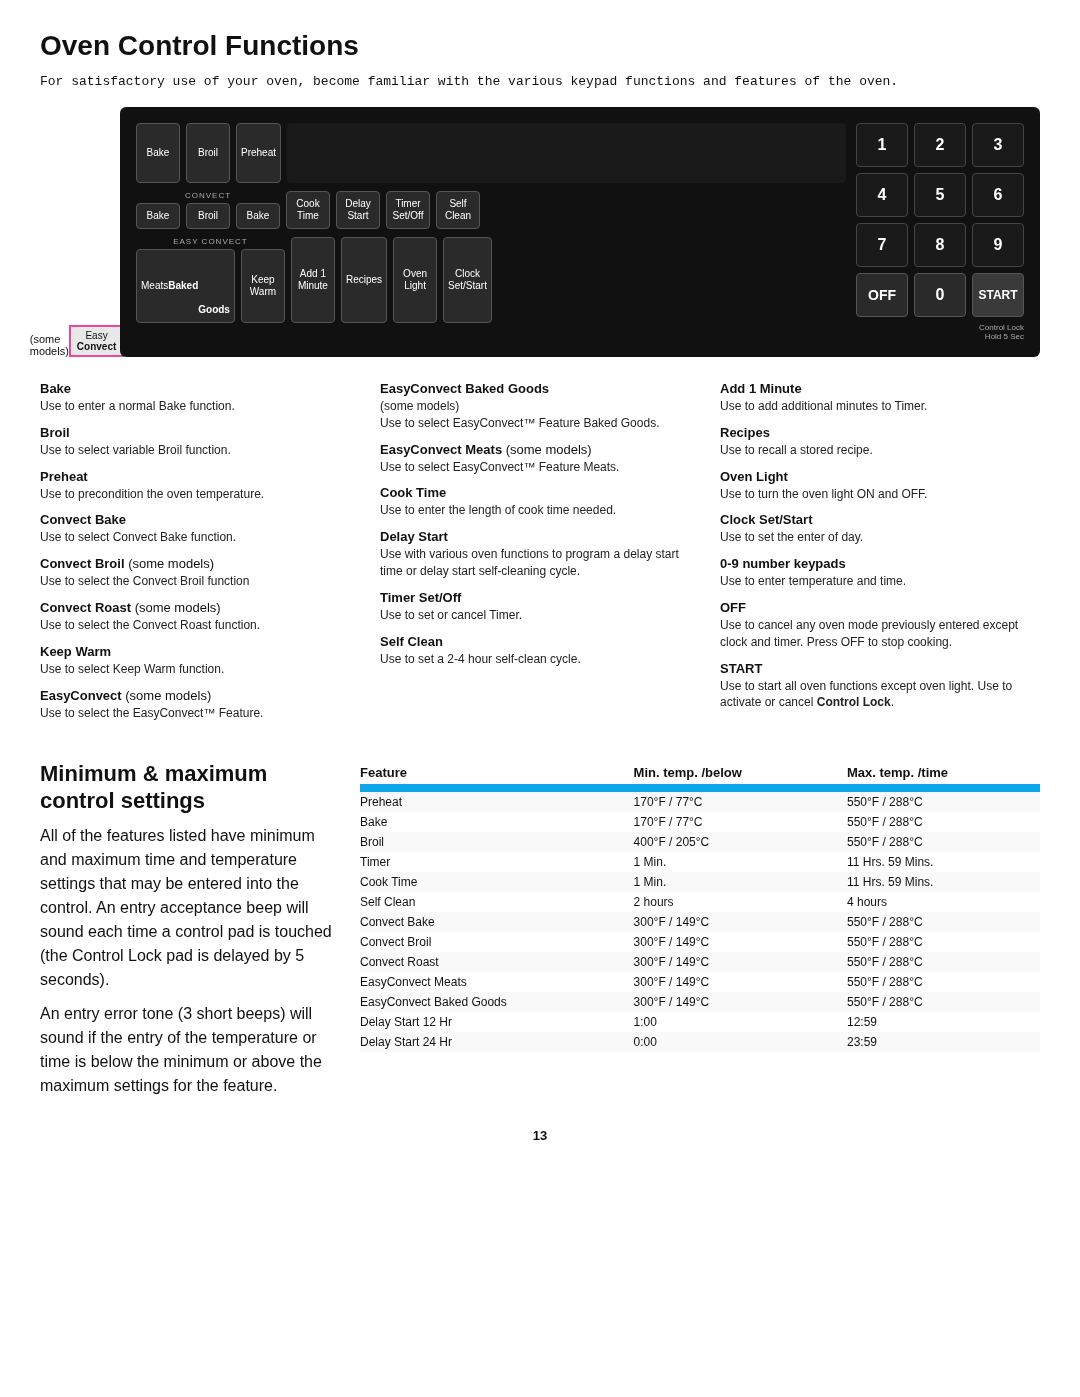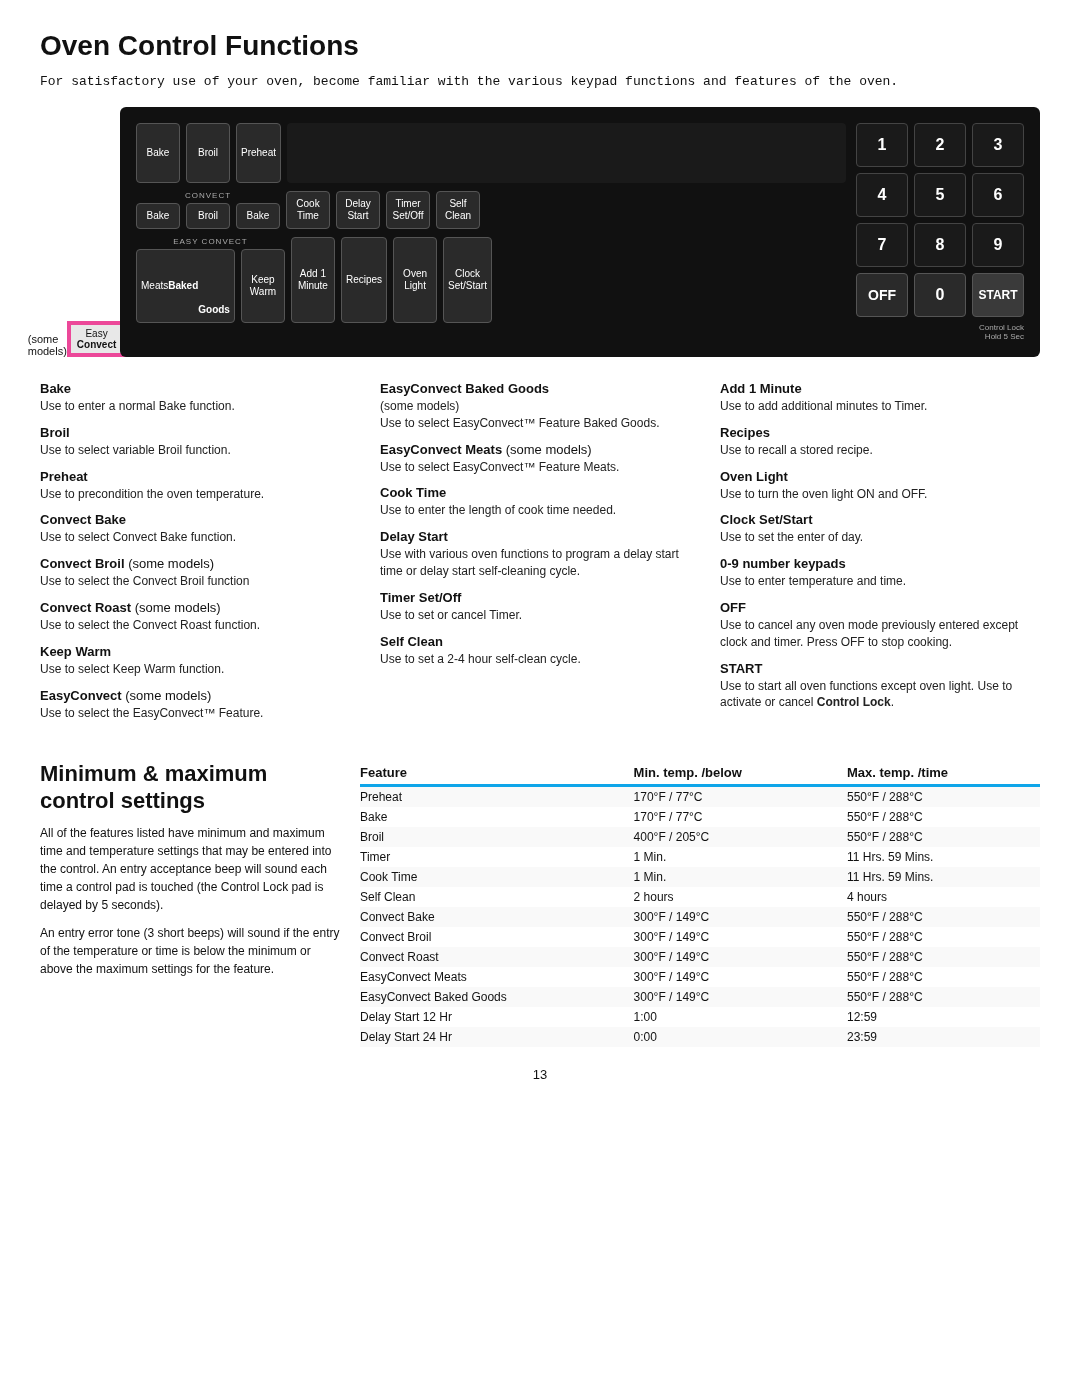--- a/index.html
+++ b/index.html
@@ -35,21 +35,21 @@
       padding-right: 6px;
       font-size: 11px;
       width: 80px;
       flex-shrink: 0;
     }
     .left-label .easy-convect-badge {
       display: flex;
       flex-direction: column;
       align-items: center;
       background: #e8e8e8;
-      border: 4px solid #ec4899;
+      border: 2px solid #ec4899;
       padding: 3px 6px;
       font-size: 10px;
       text-align: center;
       margin-top: 4px;
     }
     .left-label .easy-convect-badge .easy {
       font-size: 10px;
     }
     .left-label .easy-convect-badge .convect {
       font-weight: bold;
@@ -193,32 +193,32 @@
       grid-template-columns: 300px 1fr;
       gap: 20px;
     }
     .min-max-text h2 {
       font-size: 22px;
       font-weight: bold;
       margin-bottom: 10px;
       line-height: 1.2;
     }
     .min-max-text p {
-      font-size: 12px;
+      font-size: 16px;
       line-height: 1.5;
       margin-bottom: 10px;
     }
     
     .settings-table {
       width: 100%;
       border-collapse: collapse;
       font-size: 12px;
     }
     .settings-table thead tr {
-      border-bottom: 3px solid #0ea5e9;
+      border-bottom: 8px solid #0ea5e9;
     }
     .settings-table th {
       text-align: left;
       padding: 4px 8px;
       font-weight: bold;
       font-size: 13px;
     }
     .settings-table th:first-child {
       padding-left: 0;
     }
@@ -229,20 +229,21 @@
     .settings-table td:first-child {
       padding-left: 0;
     }
     .settings-table tbody tr:nth-child(odd) {
       background: #f9f9f9;
     }
     .page-number {
       text-align: center;
       margin-top: 20px;
       font-size: 13px;
+      font-weight: bold;
     }
     .meats-baked {
       display: flex;
       flex-direction: row;
       align-items: center;
       font-size: 10px;
       line-height: 1.2;
     }
     .meats-baked .meats-normal { font-weight: normal; }
     .meats-baked .baked-bold { font-weight: bold; }

